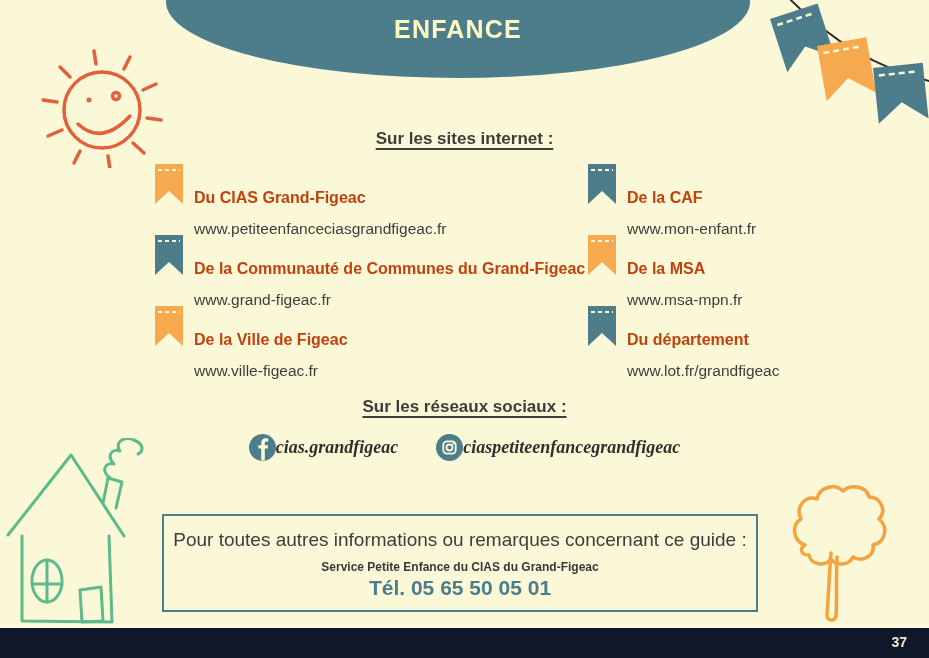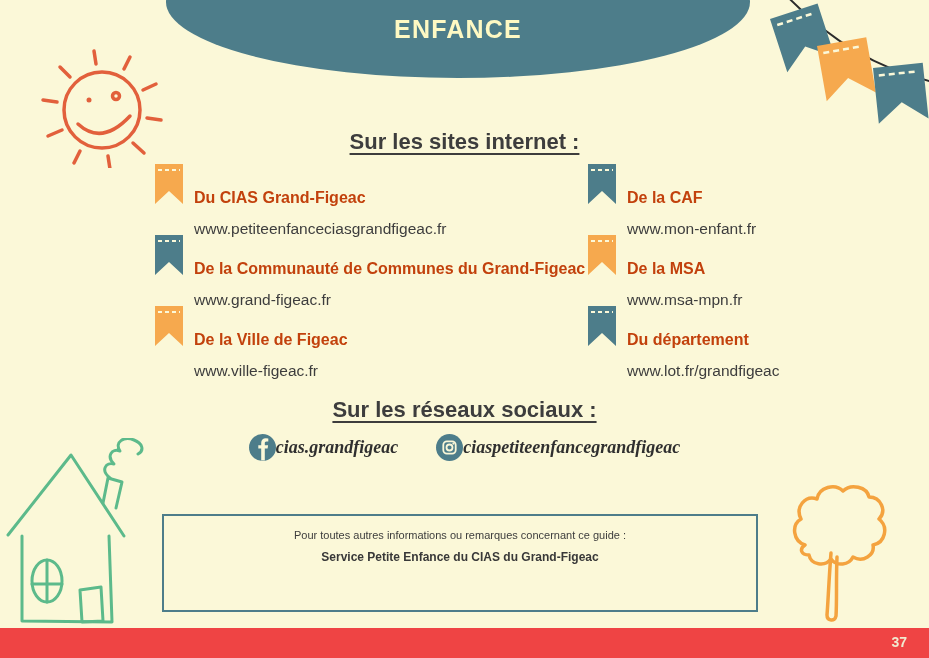--- a/index.html
+++ b/index.html
@@ -34,21 +34,21 @@
   
   .sun{position:absolute;left:40px;top:48px;}
   .bunting{position:absolute;left:759px;top:0;}
   .house{position:absolute;left:0px;top:438px;}
   .tree{position:absolute;left:783px;top:483px;}
   
   .section-heading{
     position:absolute;left:0;right:0;
     text-align:center;
     font-weight:bold;
-    font-size:22px;
+    font-size:17px;
     color:#3d3d3d;
     text-decoration:underline;
     text-underline-offset:4px;
     text-decoration-thickness:2px;
   }
   .sites-heading{top:129px;}
   .social-heading{top:397px;}
   .sites-grid{
     position:absolute;
     left:155px;top:162px;
@@ -100,29 +100,29 @@
   
   .info-box{
     position:absolute;
     left:162px;top:514px;
     width:596px;height:98px;
     border:2px solid #4d7d8a;
     box-sizing:border-box;
     text-align:center;
     padding-top:13px;
   }
-  .info-intro{font-size:11px;color:#3d3d3d;margin-bottom:9px;}
+  .info-intro{font-size:19px;color:#3d3d3d;margin-bottom:9px;}
   .info-service{font-size:12px;font-weight:bold;color:#383838;margin-bottom:2px;}
   .info-phone{font-size:21px;font-weight:bold;color:#4d7d8a;}
   
   .footer-bar{
     position:absolute;
     left:0;bottom:0;
     width:100%;height:30px;
-    background:#ef4444;
+    background:#0f172a;
   }
   .page-number{
     position:absolute;
     right:22px;top:6px;
     font-weight:bold;
     font-size:14px;
     color:#f0ead0;
   }
 </style>
 </head>
@@ -258,20 +258,21 @@
         <circle cx="13.5" cy="13.5" r="3" fill="none" stroke="#fbf8d8" stroke-width="1.8"></circle>
         <circle cx="17.4" cy="9.6" r="1.1" fill="#fbf8d8"></circle>
       </svg>
       <span class="social-handle">ciaspetiteenfancegrandfigeac</span>
     </div>
   </div>
 
   <div class="info-box">
     <div class="info-intro">Pour toutes autres informations ou remarques concernant ce guide :</div>
     <div class="info-service">Service Petite Enfance du CIAS du Grand-Figeac</div>
+    <div class="info-phone">Tél. 05 65 50 05 01</div>
   </div>
 
   <svg class="house" width="165" height="190" viewBox="0 0 165 190">
     <g stroke="#5cba8b" stroke-width="3" fill="none" stroke-linecap="round" stroke-linejoin="round">
       <path d="M 103,65 L 108,40 L 122,44 L 116,70"></path>
       <path d="M 110,40 C 100,32 106,24 114,26 C 106,18 112,10 120,13 C 114,4 124,-2 134,2 C 142,5 145,12 138,16"></path>
       <path d="M 8,97 L 71,17 L 124,98"></path>
       <path d="M 22,98 L 22,183 L 112,184 L 109,98"></path>
       <ellipse cx="47" cy="143" rx="15" ry="21"></ellipse>
       <line x1="47" y1="122" x2="47" y2="164"></line>

